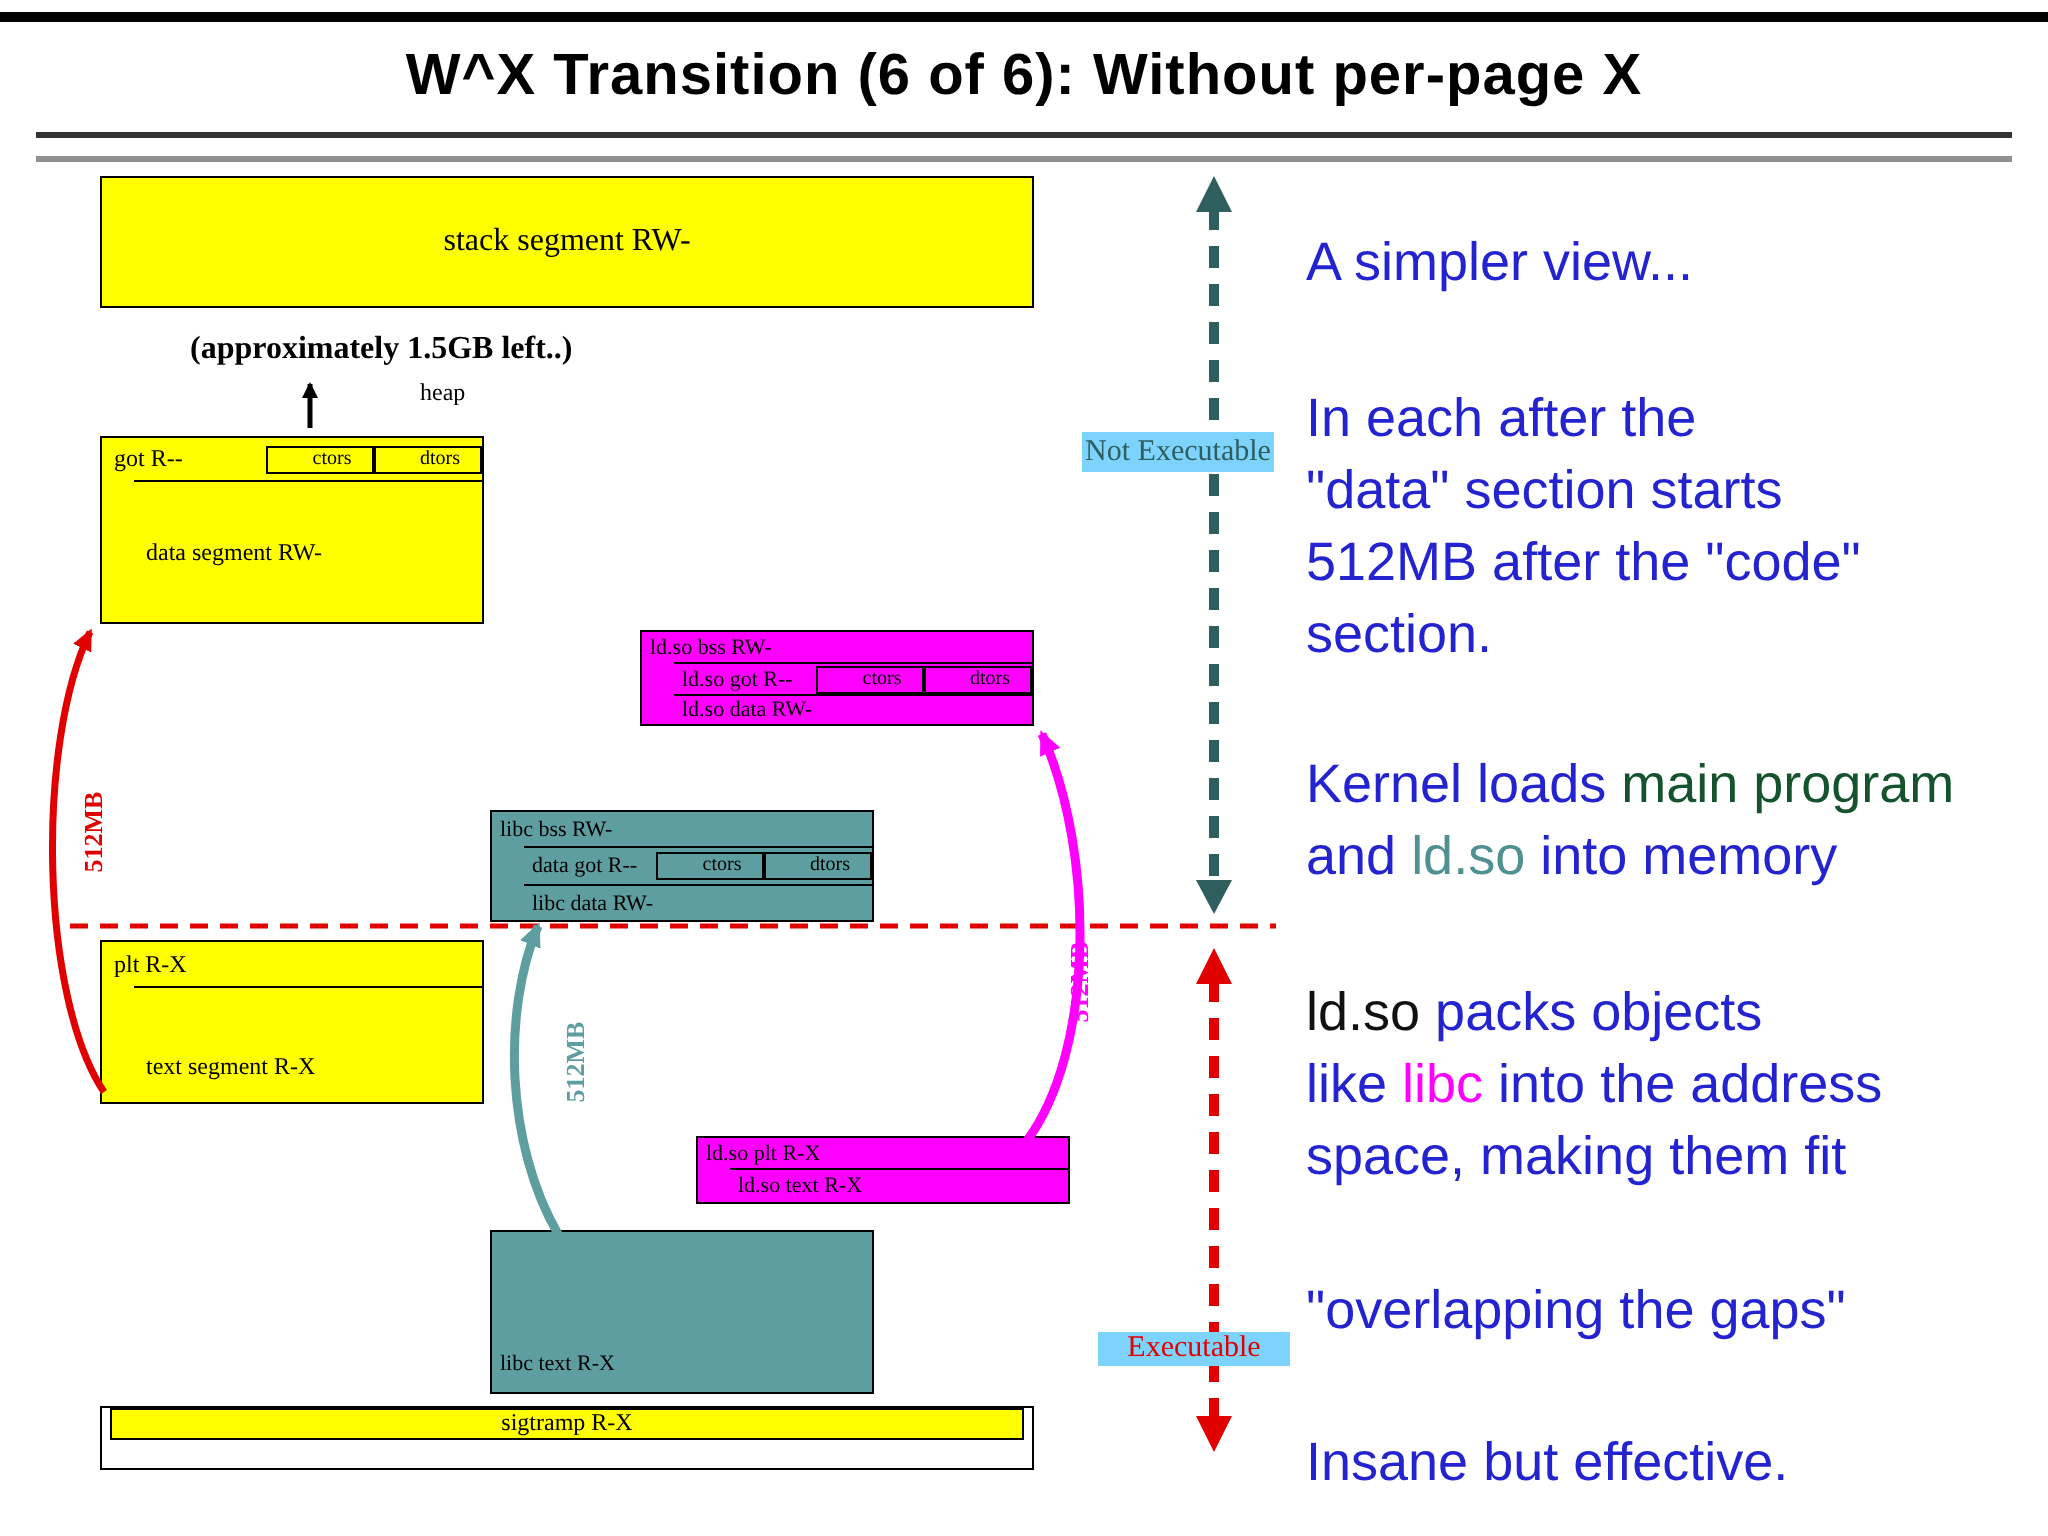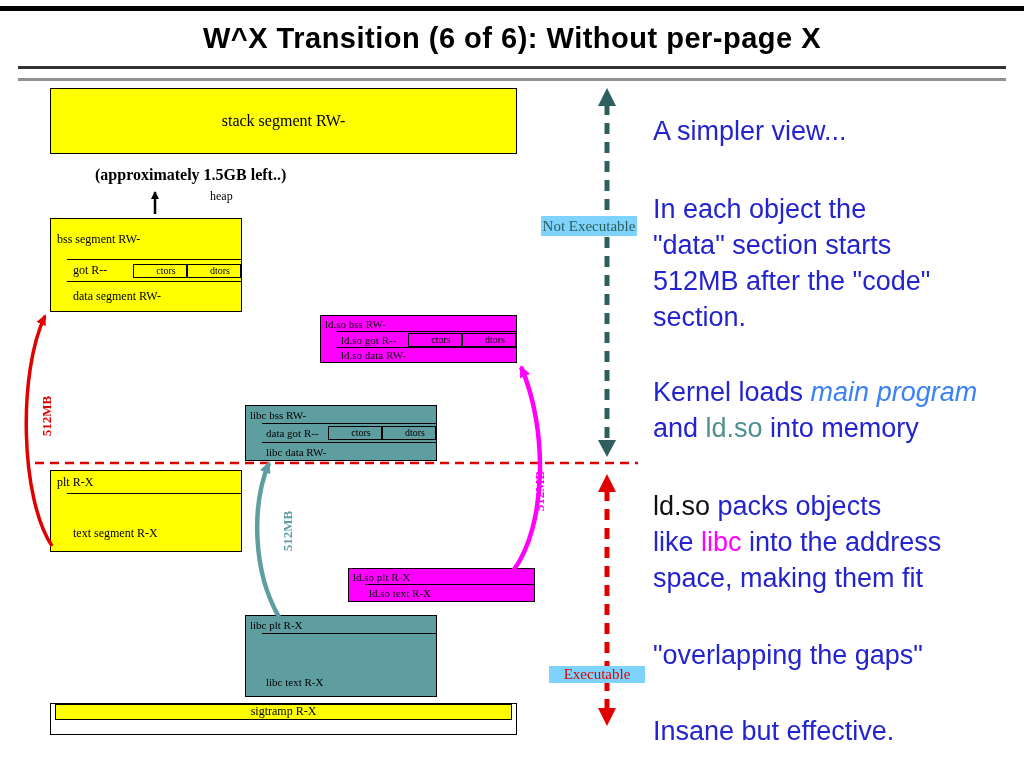--- a/index.html
+++ b/index.html
@@ -54,40 +54,39 @@
   #v512-mag{left:510px;top:483px;color:#ff00ff;}
 
   .axis-label{position:absolute;font-family:"Liberation Serif",serif;font-size:15px;text-align:center;background:#7dd3fc;z-index:4;}
   #notexec{left:541px;top:216px;width:96px;line-height:20px;color:#2e5e5e;}
   #exec{left:549px;top:666px;width:96px;color:#e00000;}
 
   #arrows{position:absolute;left:0;top:0;width:1024px;height:768px;z-index:3;pointer-events:none;}
 
   .note{position:absolute;left:653px;color:#2323cf;font-size:27px;line-height:36px;z-index:5;}
   #n1{top:113px;} #n2{top:191px;} #n3{top:374px;} #n4{top:488px;} #n5{top:637px;} #n6{top:713px;}
-  .cb{color:#2323cf;} .cr{color:#3b82f6;font-style:italic;} .ct{color:#4f9090;} .cm{color:#ff00ff;} .ck{color:#111;}
+  .cb{color:#2323cf;} .cr{color:#14532d;} .ct{color:#4f9090;} .cm{color:#ff00ff;} .ck{color:#111;}
 </style>
 </head>
 <body>
 
 <div class="slide">
 
   <div class="top-bar"></div>
   <div class="title">W^X Transition (6 of 6): Without per-page X</div>
   <div class="title-rule"></div>
 
   <div id="stack" class="seg yellow">
     <span>stack segment RW-</span>
   </div>
 
   <div id="approx">(approximately 1.5GB left..)</div>
   <div id="heaplbl">heap</div>
 
   <div id="grp-main" class="seg yellow">
-    <div class="row r-bss">bss segment RW-</div>
     <div class="row r-got">
       <span>got R--</span>
       <span class="cds">
         <span class="cd">ctors</span>
         <span class="cd">dtors</span>
       </span>
     </div>
     <div class="row r-data">data segment RW-</div>
   </div>
 
@@ -119,21 +118,20 @@
     <div class="row r-plt">plt R-X</div>
     <div class="row r-txt">text segment R-X</div>
   </div>
 
   <div id="grp-ldso-code" class="seg magbg sm">
     <div class="row">ld.so plt R-X</div>
     <div class="row">ld.so text R-X</div>
   </div>
 
   <div id="grp-libc-code" class="seg tealbg sm">
-    <div class="row r-plt">libc plt R-X</div>
     <div class="row r-txt">libc text R-X</div>
   </div>
 
   <div id="sig-outer" class="seg">
     <div id="sig-yellow">sigtramp R-X</div>
   </div>
 
   <svg id="arrows" viewBox="0 0 1024 768" xmlns="http://www.w3.org/2000/svg">
     <defs>
       <marker id="ah-red" markerWidth="14" markerHeight="12" refX="9" refY="5" orient="auto" markerUnits="userSpaceOnUse">
@@ -170,21 +168,21 @@
   <div id="v512-red" class="v512">512MB</div>
   <div id="v512-teal" class="v512">512MB</div>
   <div id="v512-mag" class="v512">512MB</div>
 
   <div id="notexec" class="axis-label">Not Executable</div>
   <div id="exec" class="axis-label">Executable</div>
 
   <div id="n1" class="note">A simpler view...</div>
 
   <div id="n2" class="note">
-    <div>In each object the</div>
+    <div>In each after the</div>
     <div>"data" section starts</div>
     <div>512MB after the "code"</div>
     <div>section.</div>
   </div>
 
   <div id="n3" class="note">
     <div><span class="cb">Kernel loads </span><span class="cr">main program</span></div>
     <div><span class="cb">and </span><span class="ct">ld.so</span><span class="cb"> into memory</span></div>
   </div>
 

